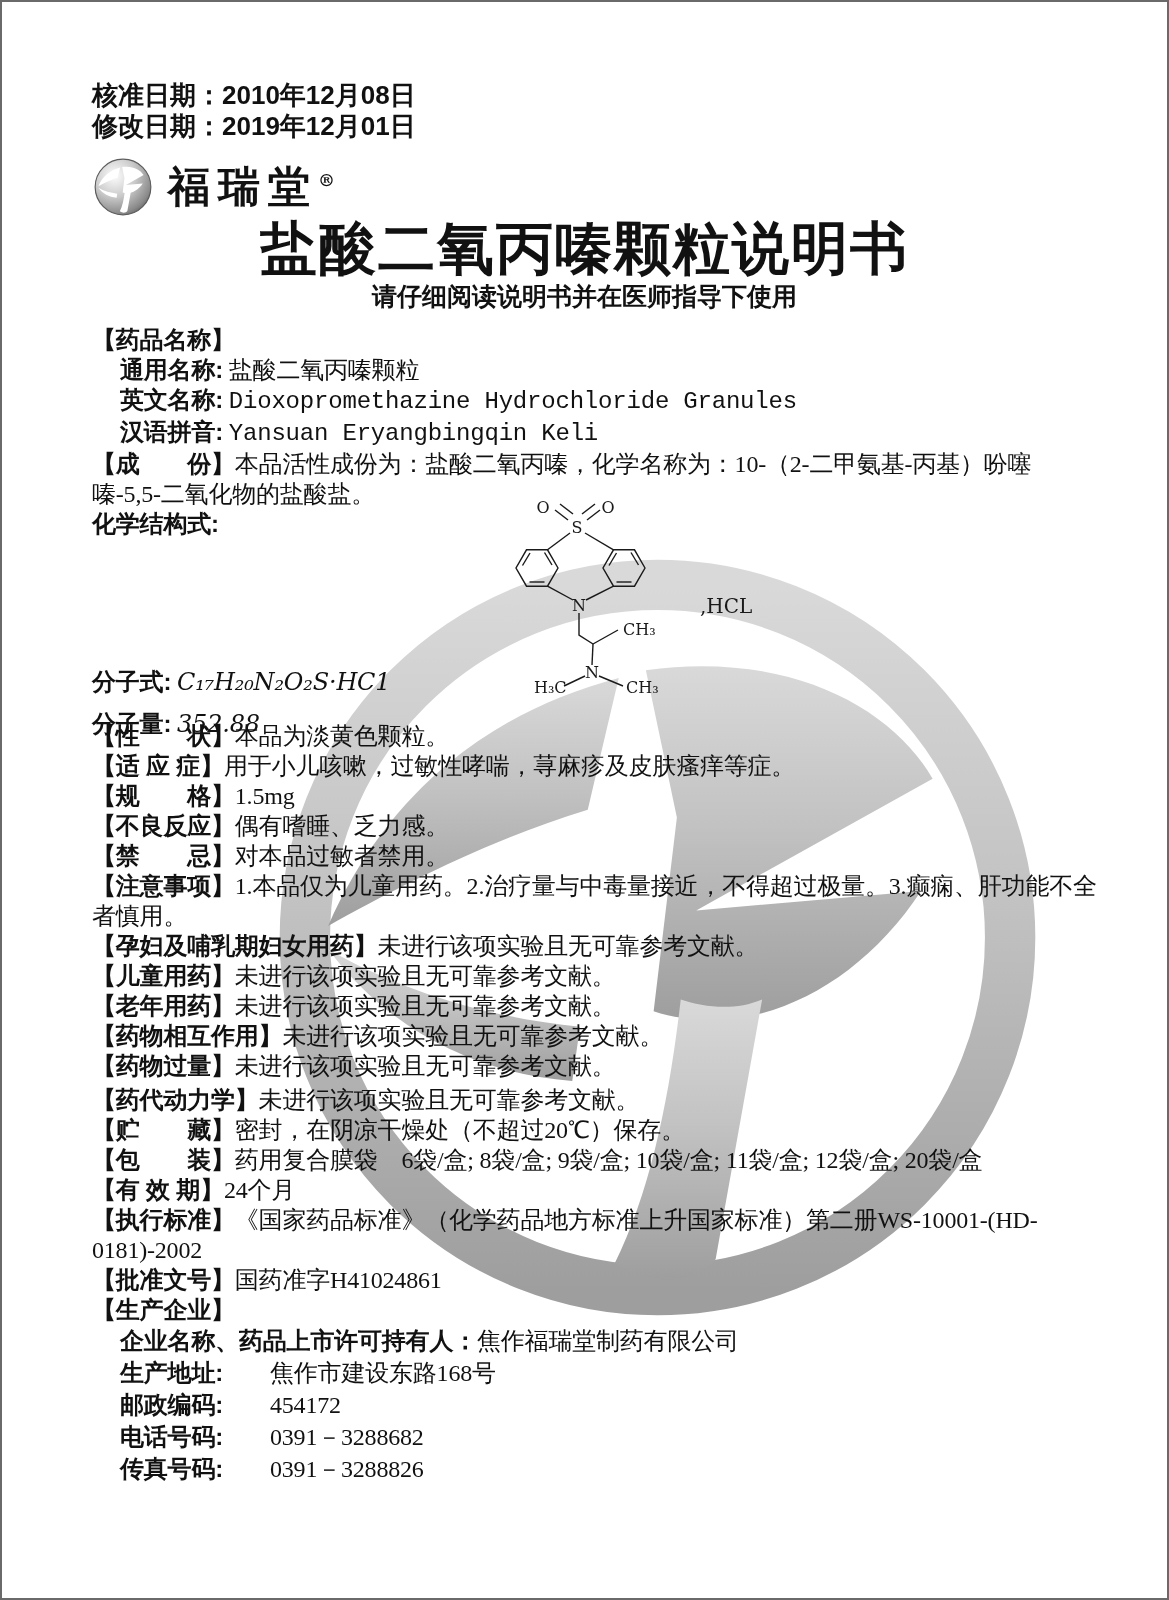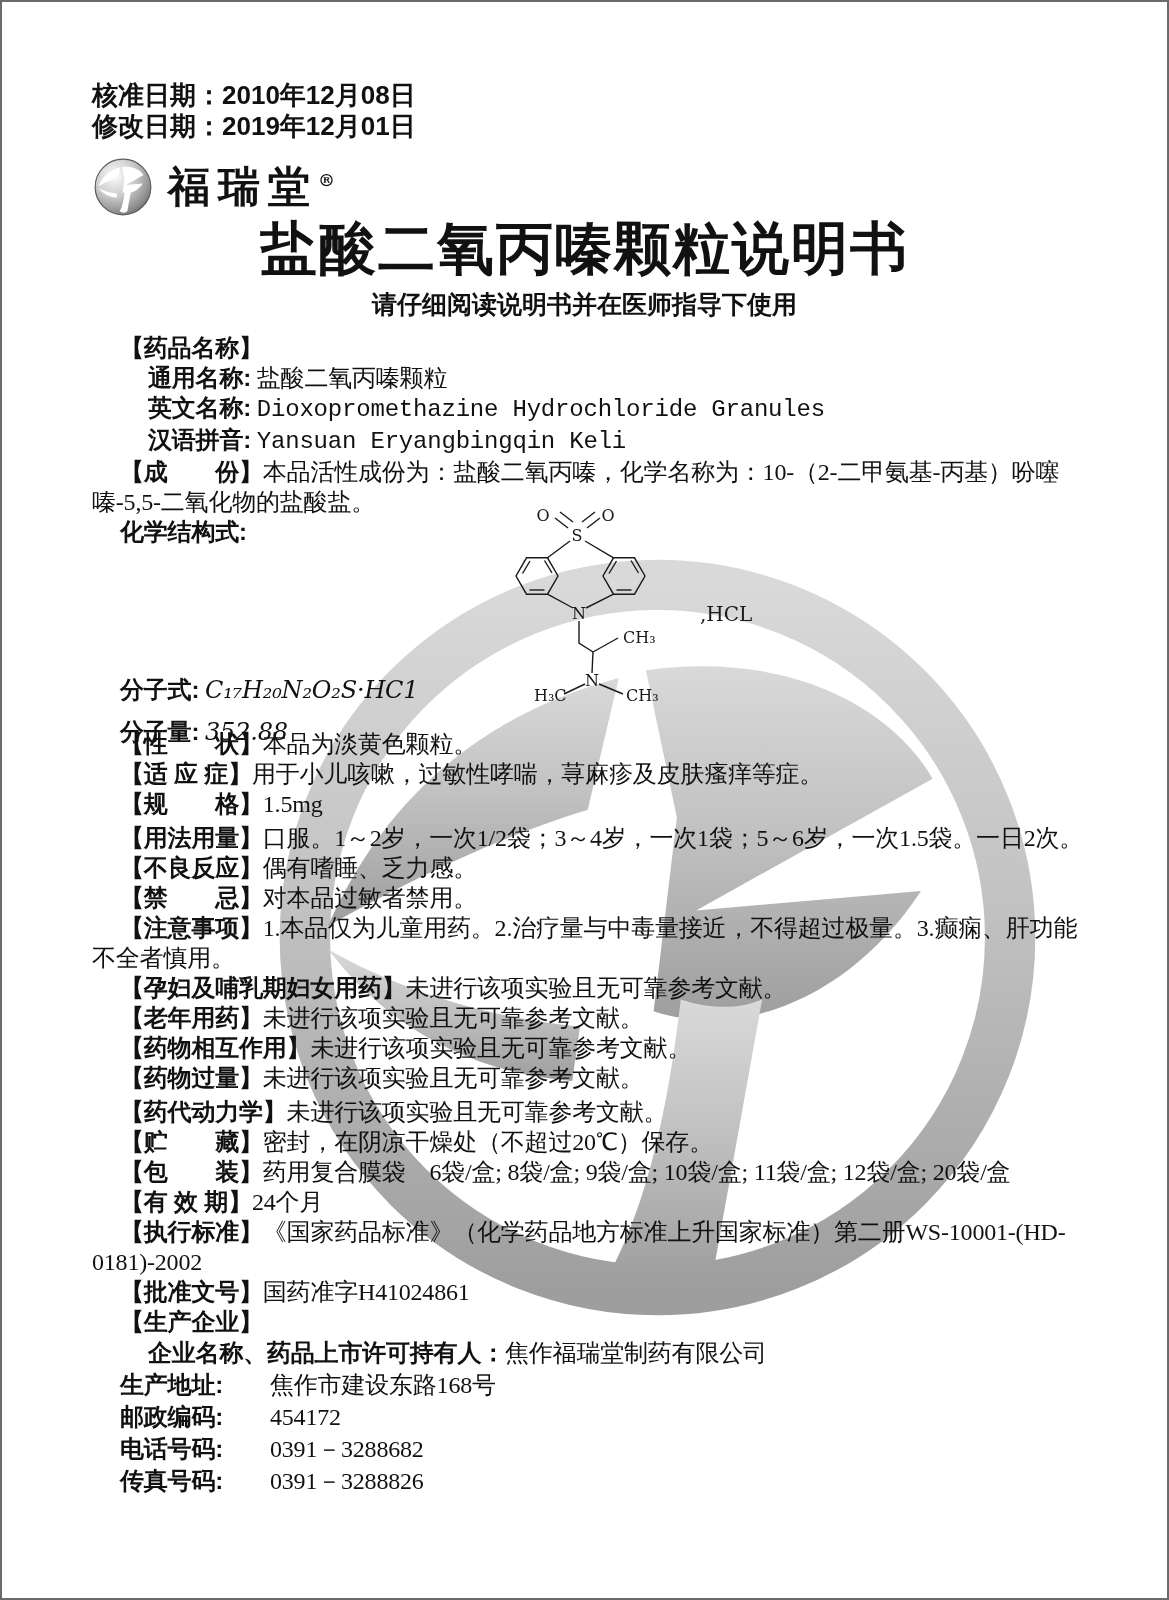--- a/index.html
+++ b/index.html
@@ -10,24 +10,24 @@
   }
   .wm{position:absolute;left:268px;top:548px;width:775px;height:775px;z-index:0;}
   .layer{position:relative;z-index:1;}
   .dates{margin:78px 0 12px 90px;}
   .dates .line{font-family:"Liberation Sans",sans-serif;font-weight:bold;font-size:26px;line-height:31px;}
   .brand-row{display:flex;align-items:center;margin:14px 0 0 92px;height:62px;}
   .brand-logo{width:58px;height:58px;flex:0 0 auto;}
   .brand-name{font-family:"DejaVu Serif",serif;font-weight:bold;font-size:42px;margin-left:16px;letter-spacing:8px;}
   .brand-reg{font-size:17px;vertical-align:super;letter-spacing:0;}
   .title{text-align:center;font-family:"Liberation Serif",serif;font-weight:900;font-size:57px;letter-spacing:2px;margin-top:0px;line-height:62px;}
-  .subtitle{text-align:center;font-weight:bold;font-size:25px;margin-top:8px;font-family:"Liberation Sans",sans-serif;}
+  .subtitle{text-align:center;font-weight:bold;font-size:25px;font-family:"Liberation Sans",sans-serif;}
   .content{padding:12px 70px 0 90px;font-size:24px;}
   .ln{line-height:30px;min-height:30px;letter-spacing:-0.2px;}
-  .lbl{font-weight:bold;font-family:"Liberation Sans",sans-serif;margin-left:28px;}
+  .lbl{font-weight:bold;font-family:"Liberation Sans",sans-serif;}
   .txt{font-family:"Liberation Serif",serif;text-align:center;}
   .indent{padding-left:28px;}
   .mono{font-family:"Liberation Mono",monospace;font-size:24px;}
   .formula{font-family:"DejaVu Serif",serif;font-style:italic;}
   .struct-block{position:relative;height:212px;}
   .molecule{position:absolute;left:400px;top:-24px;width:300px;height:210px;}
   .fx1{position:absolute;left:0;top:158px;}
   .fx2{position:absolute;left:0;top:200px;}
   .manu-rows .ln{line-height:32px;}
   .mlabel{display:inline-block;min-width:150px;font-weight:bold;font-family:"Liberation Sans",sans-serif;}
@@ -137,25 +137,25 @@
           </g>
         </svg>
 
         <div class="ln fx1"><span class="lbl">分子式:</span> <span class="formula">C₁₇H₂₀N₂O₂S·HC1</span></div>
         <div class="ln fx2"><span class="lbl">分子量:</span> <span class="formula">352.88</span></div>
       </div>
 
       <div class="ln"><span class="lbl">【性　　状】</span><span class="txt">本品为淡黄色颗粒。</span></div>
       <div class="ln"><span class="lbl">【适 应 症】</span><span class="txt">用于小儿咳嗽，过敏性哮喘，荨麻疹及皮肤瘙痒等症。</span></div>
       <div class="ln"><span class="lbl">【规　　格】</span><span class="txt">1.5mg</span></div>
-      <div class="ln" style="margin-top:4px;"><span class="lbl">【用法用量】</span><span class="txt">口服。1～2岁，一次1/2袋；3～4岁，一次1袋；5～6岁，一次1.5袋。一日2次。</span></div>
       <div class="ln"><span class="lbl">【不良反应】</span><span class="txt">偶有嗜睡、乏力感。</span></div>
       <div class="ln"><span class="lbl">【禁　　忌】</span><span class="txt">对本品过敏者禁用。</span></div>
       <div class="ln"><span class="lbl">【注意事项】</span><span class="txt">1.本品仅为儿童用药。2.治疗量与中毒量接近，不得超过极量。3.癫痫、肝功能不全者慎用。</span></div>
       <div class="ln"><span class="lbl">【孕妇及哺乳期妇女用药】</span><span class="txt">未进行该项实验且无可靠参考文献。</span></div>
+      <div class="ln"><span class="lbl">【儿童用药】</span><span class="txt">未进行该项实验且无可靠参考文献。</span></div>
       <div class="ln"><span class="lbl">【老年用药】</span><span class="txt">未进行该项实验且无可靠参考文献。</span></div>
       <div class="ln"><span class="lbl">【药物相互作用】</span><span class="txt">未进行该项实验且无可靠参考文献。</span></div>
       <div class="ln"><span class="lbl">【药物过量】</span><span class="txt">未进行该项实验且无可靠参考文献。</span></div>
       <div class="ln" style="margin-top:4px;"><span class="lbl">【药代动力学】</span><span class="txt">未进行该项实验且无可靠参考文献。</span></div>
       <div class="ln"><span class="lbl">【贮　　藏】</span><span class="txt">密封，在阴凉干燥处（不超过20℃）保存。</span></div>
       <div class="ln"><span class="lbl">【包　　装】</span><span class="txt">药用复合膜袋　6袋/盒; 8袋/盒; 9袋/盒; 10袋/盒; 11袋/盒; 12袋/盒; 20袋/盒</span></div>
       <div class="ln"><span class="lbl">【有 效 期】</span><span class="txt">24个月</span></div>
       <div class="ln"><span class="lbl">【执行标准】</span><span class="txt">《国家药品标准》（化学药品地方标准上升国家标准）第二册WS-10001-(HD-0181)-2002</span></div>
       <div class="ln"><span class="lbl">【批准文号】</span><span class="txt">国药准字H41024861</span></div>
 

